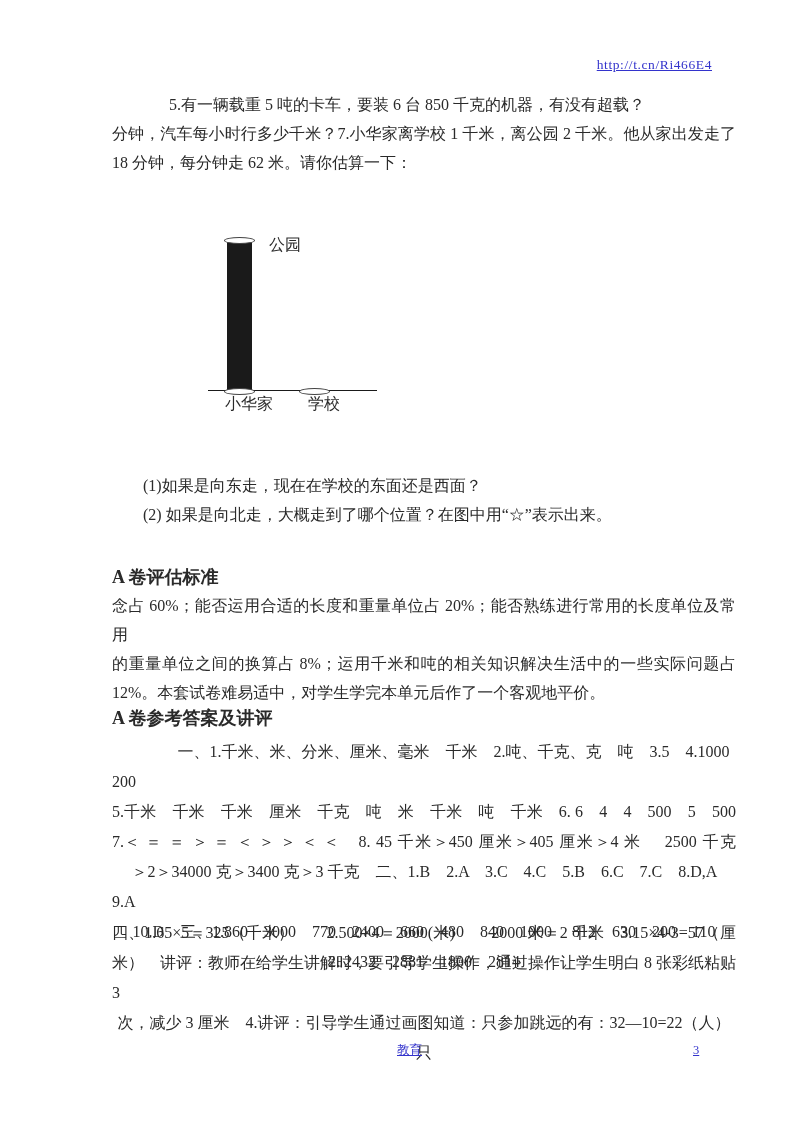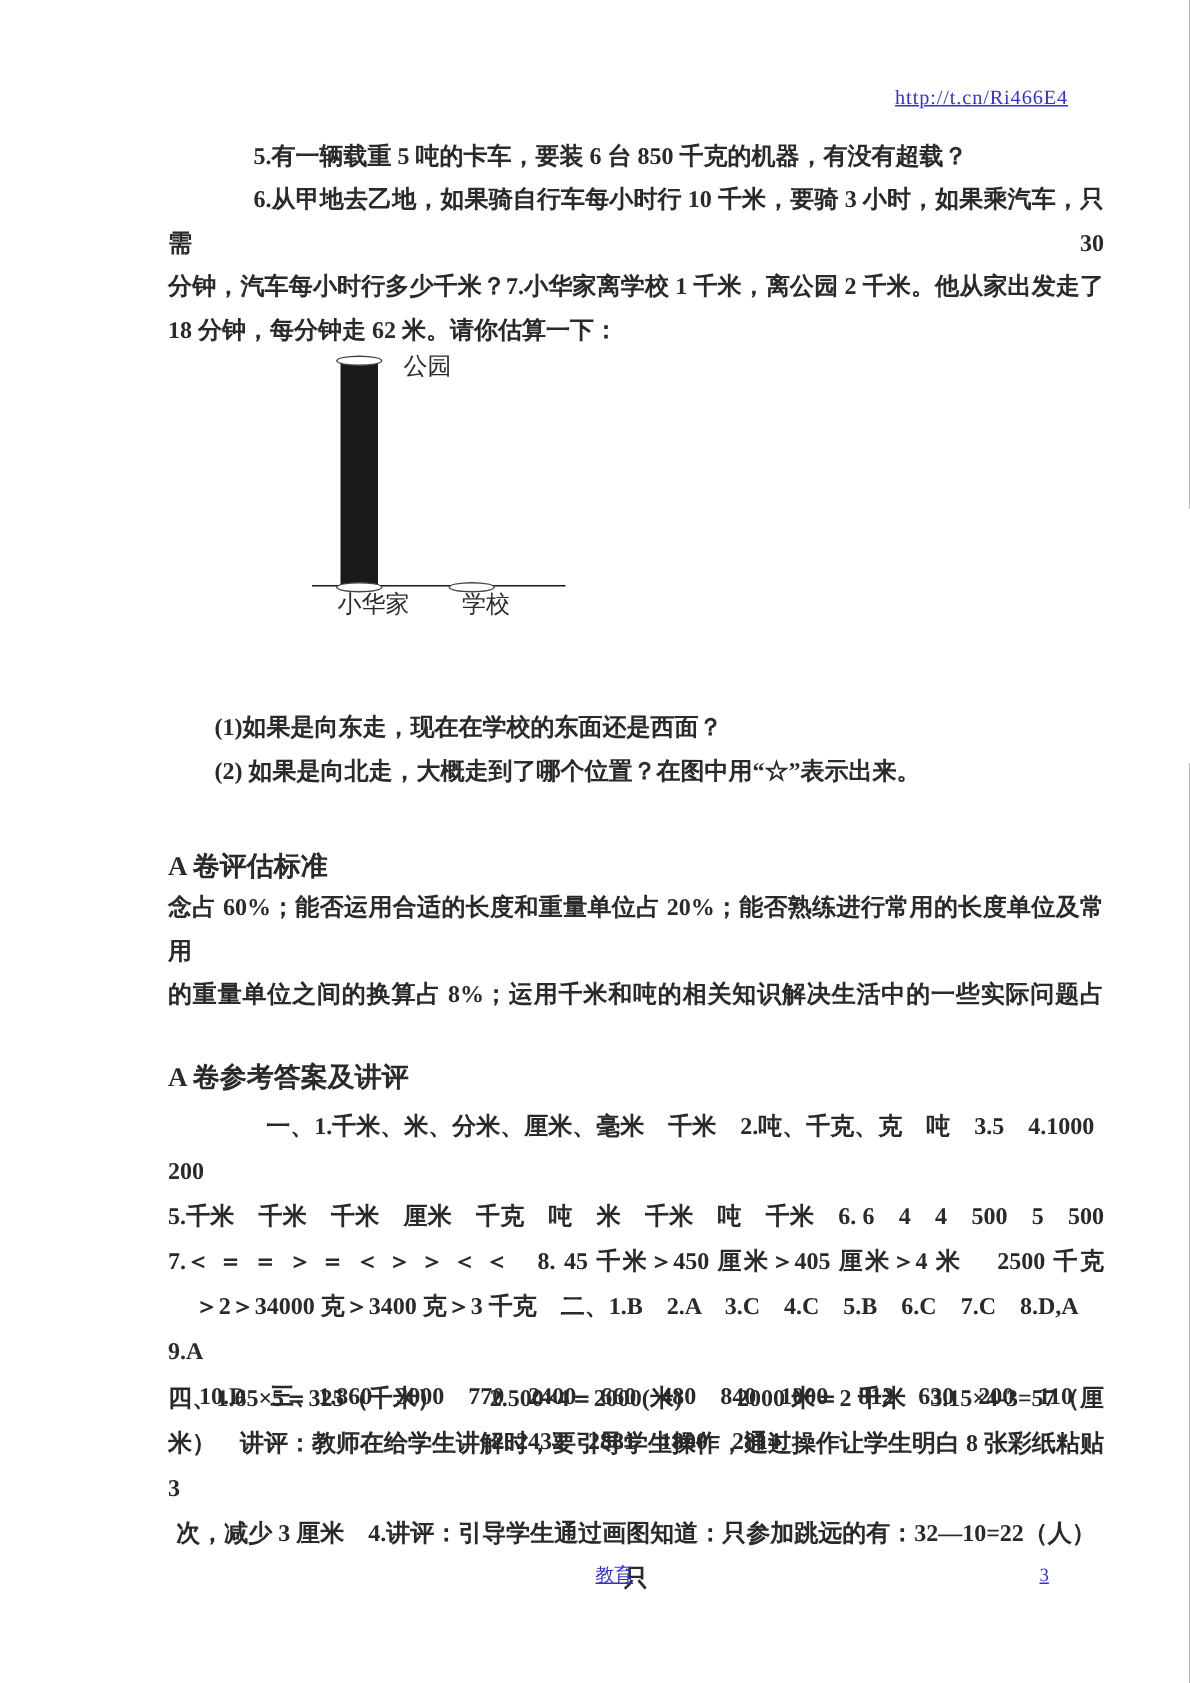--- a/index.html
+++ b/index.html
@@ -11,21 +11,21 @@
     overflow:hidden;
     font-family:"Liberation Serif", serif;
     color:#2a2a2a;
   }
   .abs { position:absolute;padding-left:24px; }
   .textblock {
     left:88px; width:624px;
     font-size:16px; line-height:29px;
   }
   .tb30 .ln { line-height:30px;text-align:center; }
-  .ln { white-space:normal;font-weight:bold; }
+  .ln { white-space:normal; }
   .just { text-align:justify; text-align-last:justify; }
   .ind57 { text-indent:57px; }
   .ind48 { text-indent:48px; }
   .ind59 { text-indent:59px; }
   .heading {
     left:88px; font-size:18px; font-weight:bold; line-height:29px;
   }
   a.doclink, .doclink {
     color:#3333cc; text-decoration:underline; cursor:pointer;
   }
@@ -45,21 +45,20 @@
 </style>
 </head>
 <body>
 
 <div id="page">
 
   <a id="url-link" class="abs doclink">http://t.cn/Ri466E4</a>
 
   <div class="abs textblock" style="top:90px;">
     <div class="ln ind57">5.有一辆载重 5 吨的卡车，要装 6 台 850 千克的机器，有没有超载？</div>
-    <div class="ln ind57 just">6.从甲地去乙地，如果骑自行车每小时行 10 千米，要骑 3 小时，如果乘汽车，只需 30</div>
     <div class="ln just">分钟，汽车每小时行多少千米？7.小华家离学校 1 千米，离公园 2 千米。他从家出发走了</div>
     <div class="ln">18 分钟，每分钟走 62 米。请你估算一下：</div>
   </div>
 
   <div>
     <div class="abs dline" style="left:227px; top:240px; width:1px; height:151px;"></div>
     <div class="abs dline" style="left:208px; top:390px; width:145px; height:1px;"></div>
     <div class="abs dpoint" style="left:224px; top:237px;"></div>
     <div class="abs dpoint" style="left:224px; top:388px;"></div>
     <div class="abs dpoint" style="left:299px; top:388px;"></div>
@@ -71,20 +70,21 @@
   <div class="abs" style="left:119px; top:471px; width:594px; font-size:16px; line-height:29px;">
     <div class="ln">(1)如果是向东走，现在在学校的东面还是西面？</div>
     <div class="ln">(2) 如果是向北走，大概走到了哪个位置？在图中用“☆”表示出来。</div>
   </div>
 
   <div class="abs heading" style="top:563px;">A 卷评估标准</div>
 
   <div class="abs textblock" style="top:591px;">
     <div class="ln just">念占 60%；能否运用合适的长度和重量单位占 20%；能否熟练进行常用的长度单位及常用</div>
     <div class="ln just">的重量单位之间的换算占 8%；运用千米和吨的相关知识解决生活中的一些实际问题占</div>
+    <div class="ln">12%。本套试卷难易适中，对学生学完本单元后作了一个客观地平价。</div>
   </div>
 
   <div class="abs heading" style="top:704px;">A 卷参考答案及讲评</div>
 
   <div class="abs textblock tb30" style="top:737px;">
     <div class="ln ind59 just">一、1.千米、米、分米、厘米、毫米　千米　2.吨、千克、克　吨　3.5　4.1000　200</div>
     <div class="ln just">5.千米　千米　千米　厘米　千克　吨　米　千米　吨　千米　6. 6　4　4　500　5　500</div>
     <div class="ln just">7.＜ ＝ ＝ ＞ ＝ ＜ ＞ ＞ ＜ ＜　8. 45 千米＞450 厘米＞405 厘米＞4 米　 2500 千克</div>
     <div class="ln just">＞2＞34000 克＞3400 克＞3 千克　二、1.B　2.A　3.C　4.C　5.B　6.C　7.C　8.D,A　9.A</div>
     <div class="ln">10.D　三、1.860　3000　770　2400　660　480　840　1000　 812　630　200　110</div>

